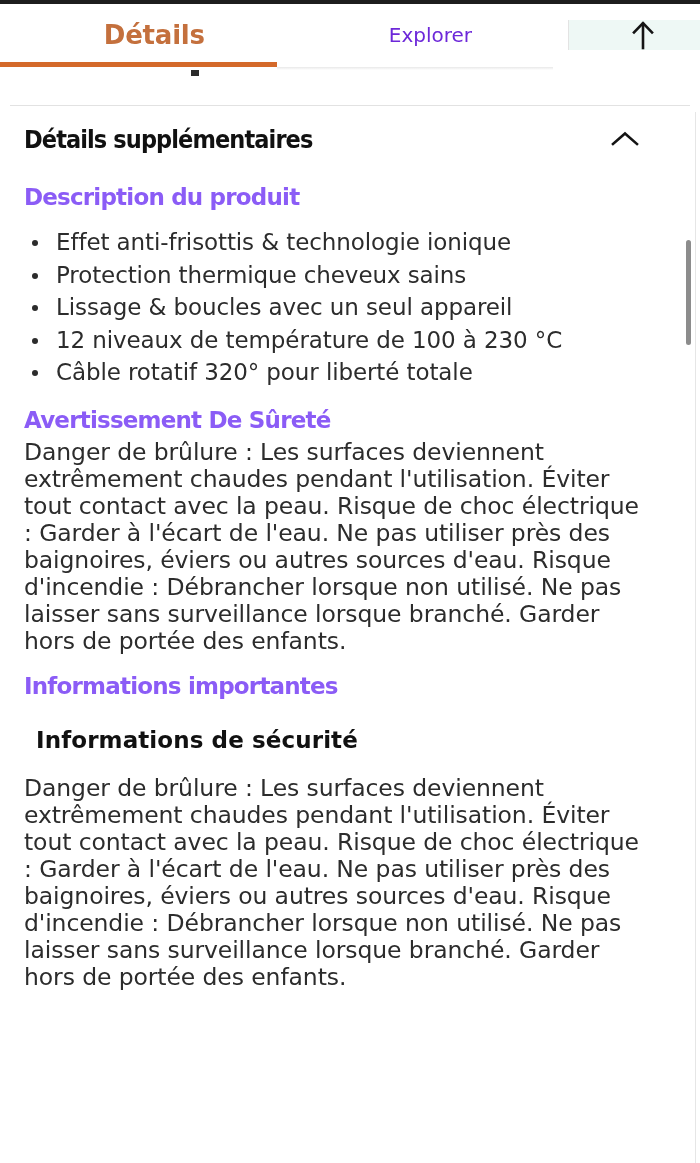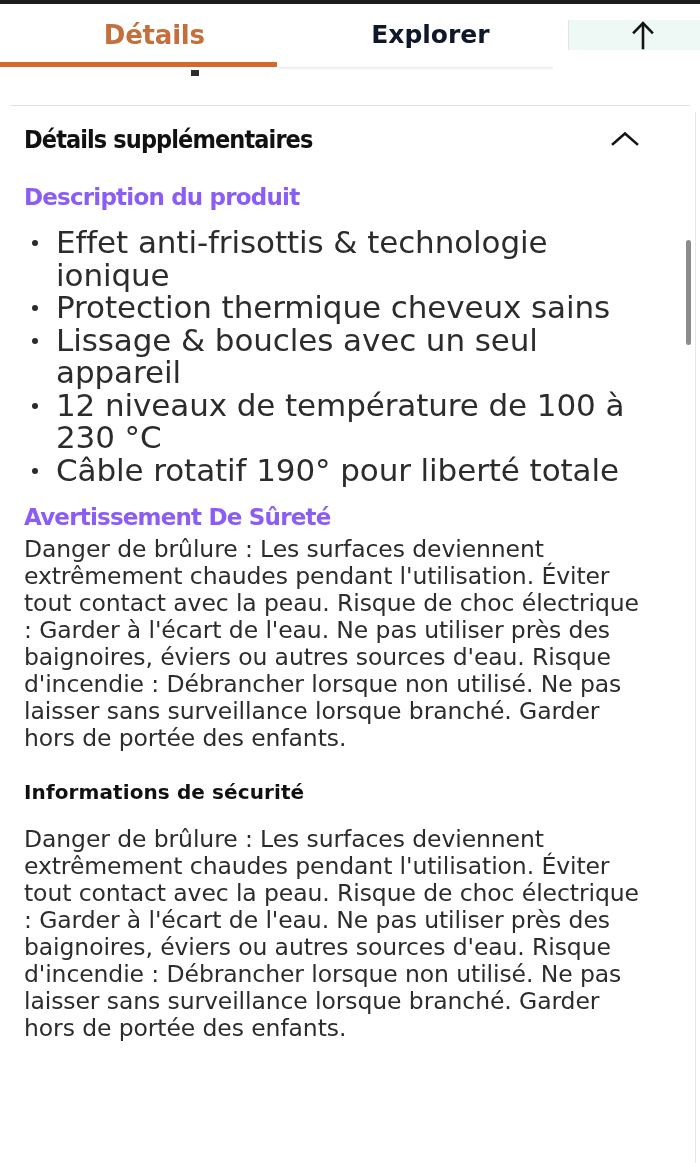--- a/index.html
+++ b/index.html
@@ -43,23 +43,23 @@
   }
   .tab-details {
     width: 277px;
     font-size: 26px;
     font-weight: bold;
     color: #c4703d;
     letter-spacing: -0.2px;
   }
   .tab-explorer {
     width: 276px;
-    font-size: 25px;
-    font-weight: bold;
-    color: #0f172a;
+    font-size: 20px;
+    font-weight: normal;
+    color: #6d28d9;
     letter-spacing: 0px;
   }
   .tab-action {
     width: 147px;
     background: #eef8f5;
     border-left: 1px solid #e3e3e3;
     display: flex;
     align-items: center;
     justify-content: center;
   }
@@ -131,37 +131,37 @@
 
   
   .h-condensed {
     font-size: 23px;
     font-weight: bold;
     color: #8b5cf6;
     letter-spacing: -0.8px;
     margin: 18px 0 0 0;
   }
   .h-regular {
-    font-size: 20px;
+    font-size: 23px;
     font-weight: bold;
     color: #111111;
     letter-spacing: 0.1px;
-    margin: 28px 0 0 0;
+    margin: 28px 0 0 12px;
   }
 
   
   .bullet-list {
     list-style: none;
     margin: 16px 0 0 0;
     padding: 0;
   }
   .bullet-list li {
     position: relative;
     padding-left: 32px;
-    font-size: 31px;
+    font-size: 23px;
     line-height: 32.5px;
     color: #2c2c2c;
     letter-spacing: -0.1px;
   }
   .bullet-list li::before {
     content: "";
     position: absolute;
     left: 8px;
     top: 14px;
     width: 6px;
@@ -242,29 +242,32 @@
     </svg>
   </div>
 
   <div>
     <div class="h-condensed">Description du produit</div>
     <ul class="bullet-list">
       <li>Effet anti-frisottis &amp; technologie ionique</li>
       <li>Protection thermique cheveux sains</li>
       <li>Lissage &amp; boucles avec un seul appareil</li>
       <li>12 niveaux de température de 100 à 230 °C</li>
-      <li>Câble rotatif 190° pour liberté totale</li>
+      <li>Câble rotatif 320° pour liberté totale</li>
     </ul>
   </div>
 
   <div>
     <div class="h-condensed">Avertissement De Sûreté</div>
     <p class="body-text">Danger de brûlure : Les surfaces deviennent extrêmement chaudes pendant l'utilisation. Éviter tout contact avec la peau. Risque de choc électrique : Garder à l'écart de l'eau. Ne pas utiliser près des baignoires, éviers ou autres sources d'eau. Risque d'incendie : Débrancher lorsque non utilisé. Ne pas laisser sans surveillance lorsque branché. Garder hors de portée des enfants.</p>
   </div>
 
+  <div>
+    <div class="h-condensed">Informations importantes</div>
+  </div>
 
   <div>
     <div class="h-regular">Informations de sécurité</div>
     <p class="body-text spaced">Danger de brûlure : Les surfaces deviennent extrêmement chaudes pendant l'utilisation. Éviter tout contact avec la peau. Risque de choc électrique : Garder à l'écart de l'eau. Ne pas utiliser près des baignoires, éviers ou autres sources d'eau. Risque d'incendie : Débrancher lorsque non utilisé. Ne pas laisser sans surveillance lorsque branché. Garder hors de portée des enfants.</p>
   </div>
 
 </div>
 
 <div class="content-edge"></div>
 <div class="scrollbar-track">

